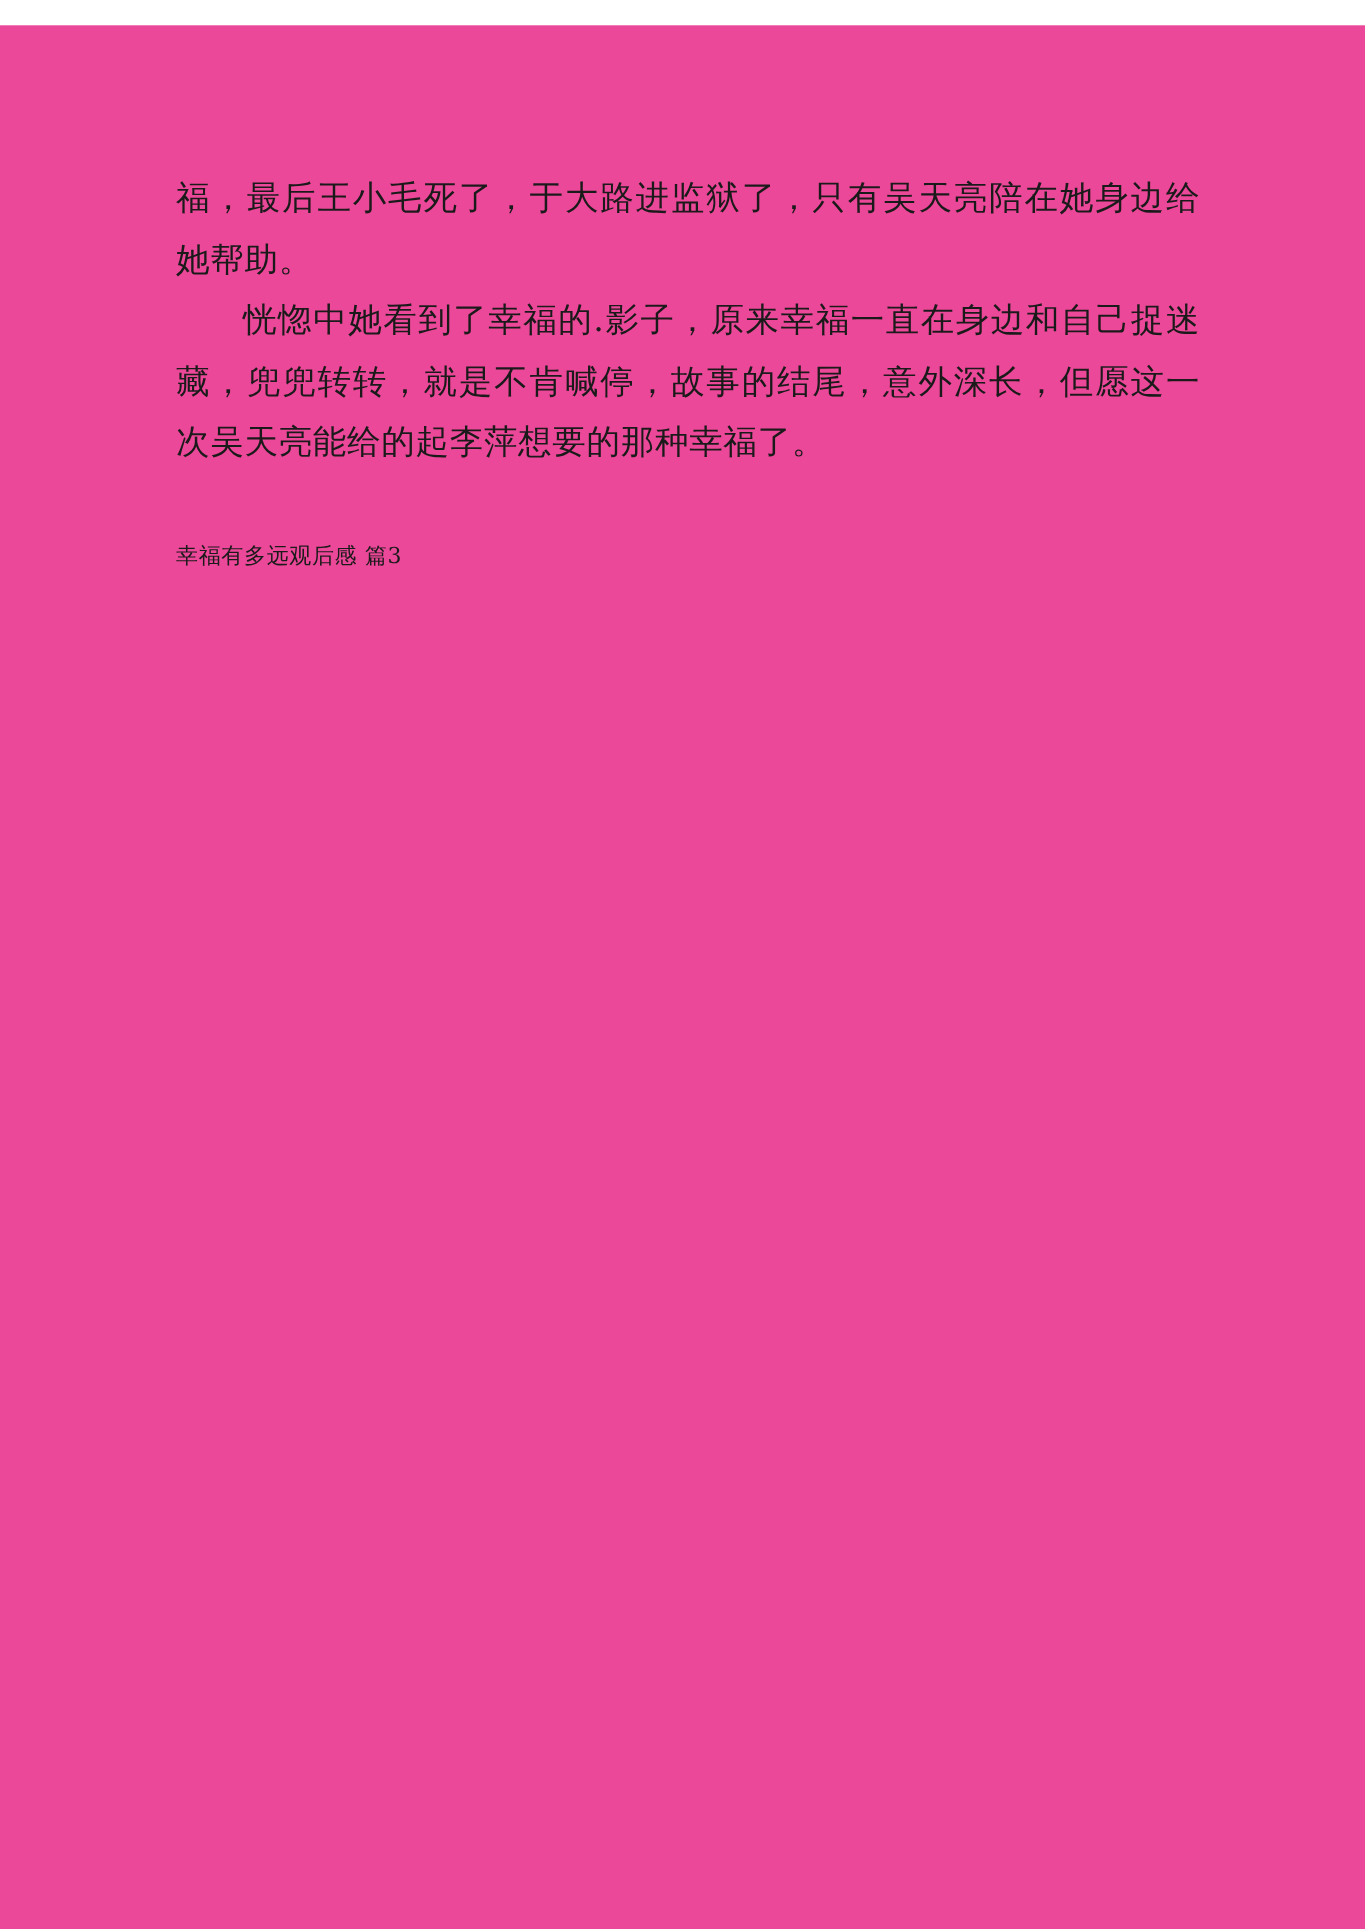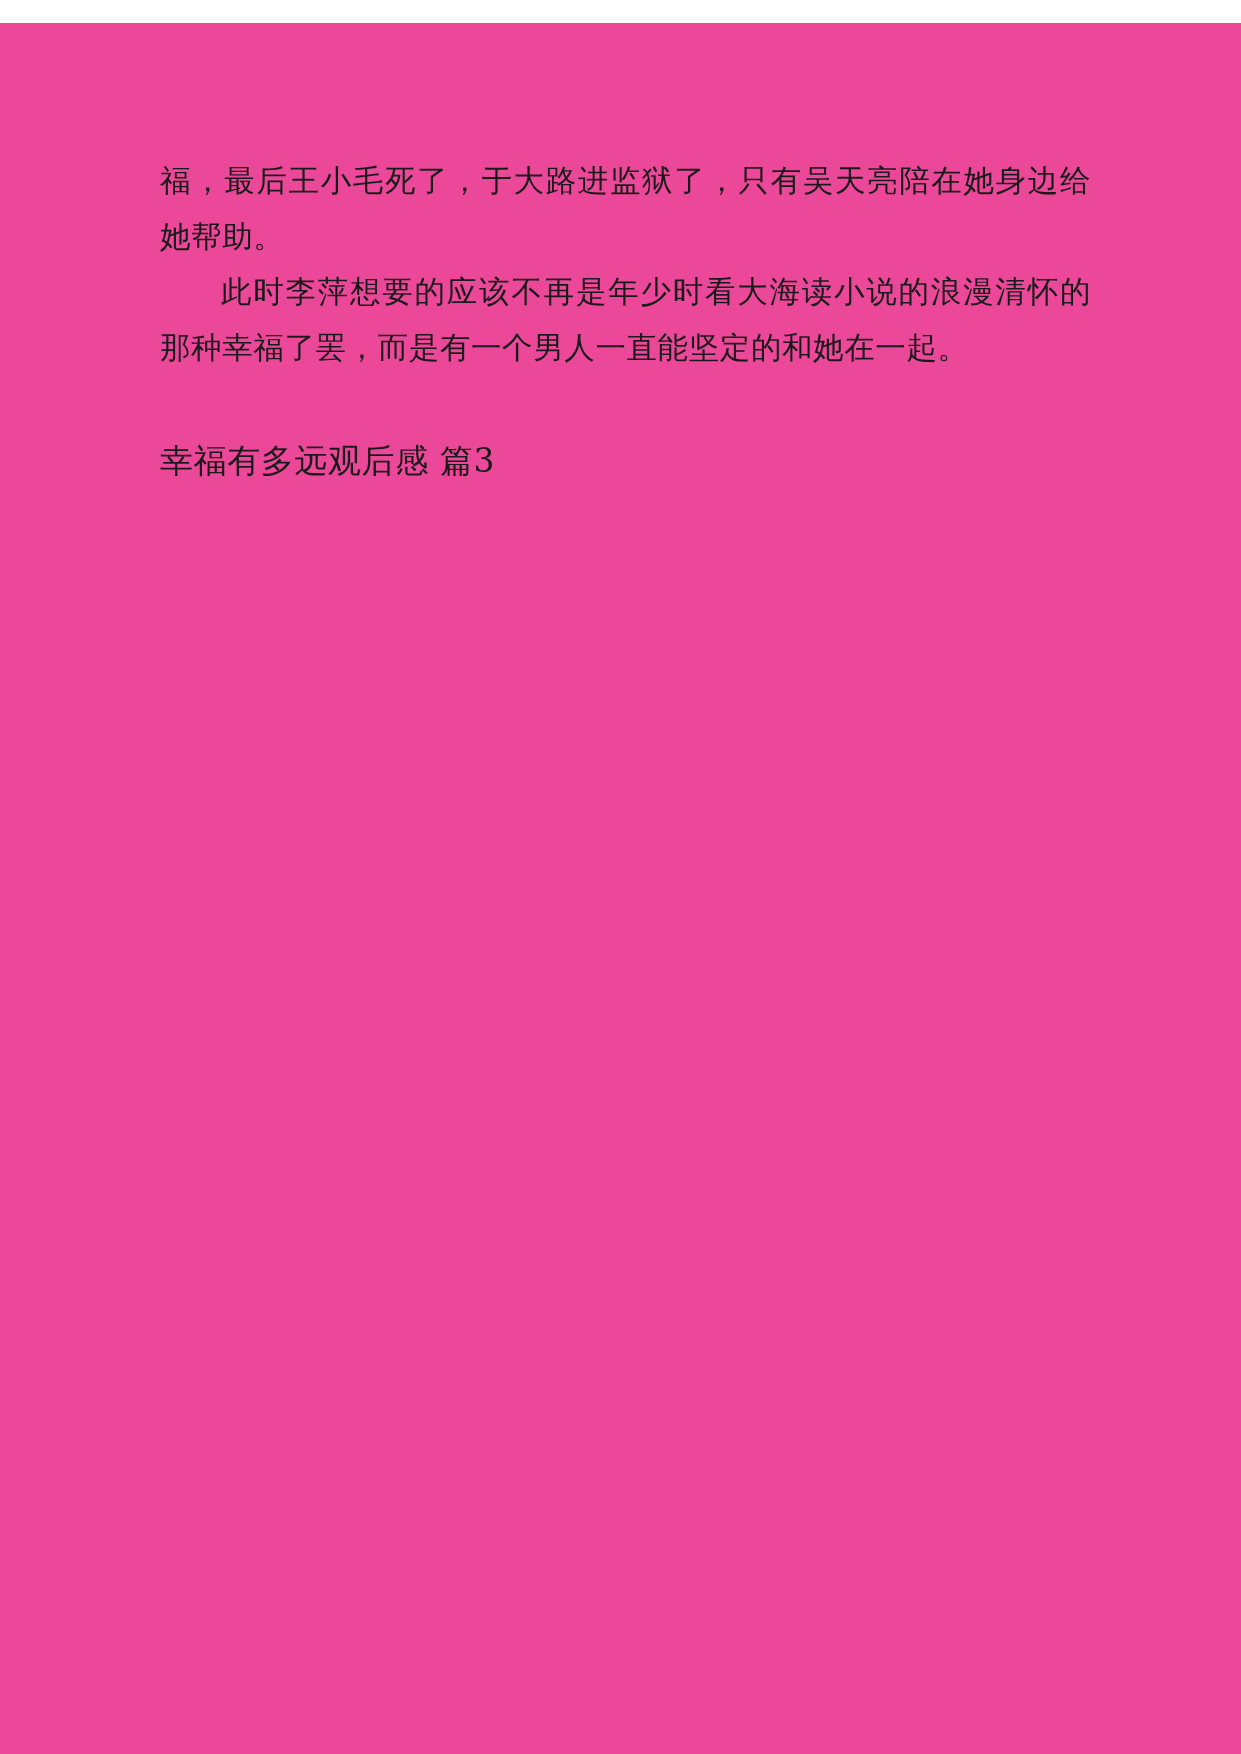--- a/index.html
+++ b/index.html
@@ -28,35 +28,35 @@
   .para {
     margin: 0 0 0 0;
     text-indent: 2em;
   }
   .para.no-indent {
     text-indent: 0;
   }
   .heading {
     margin: 0;
     text-indent: 0;
-    font-size: 33px;
+    font-size: 20px;
     line-height: 1.82;
   }
   .spacer-big {
     height: 56px;
   }
 </style>
 </head>
 <body>
 
 <div class="page">
   <div class="doc-body">
 
     <p class="para no-indent">福，最后王小毛死了，于大路进监狱了，只有吴天亮陪在她身边给她帮助。</p>
-    <p class="para">此时李萍想要的应该不再是年少时看大海读小说的浪漫清怀的那种幸福了罢，而是有一个男人一直能坚定的和她在一起。</p>
+    <p class="para">恍惚中她看到了幸福的.影子，原来幸福一直在身边和自己捉迷藏，兜兜转转，就是不肯喊停，故事的结尾，意外深长，但愿这一次吴天亮能给的起李萍想要的那种幸福了。</p>
 
     <div class="spacer-big"></div>
 
     <p class="heading">幸福有多远观后感  篇3</p>
 
 
   </div>
 </div>
 
 </body></html>

